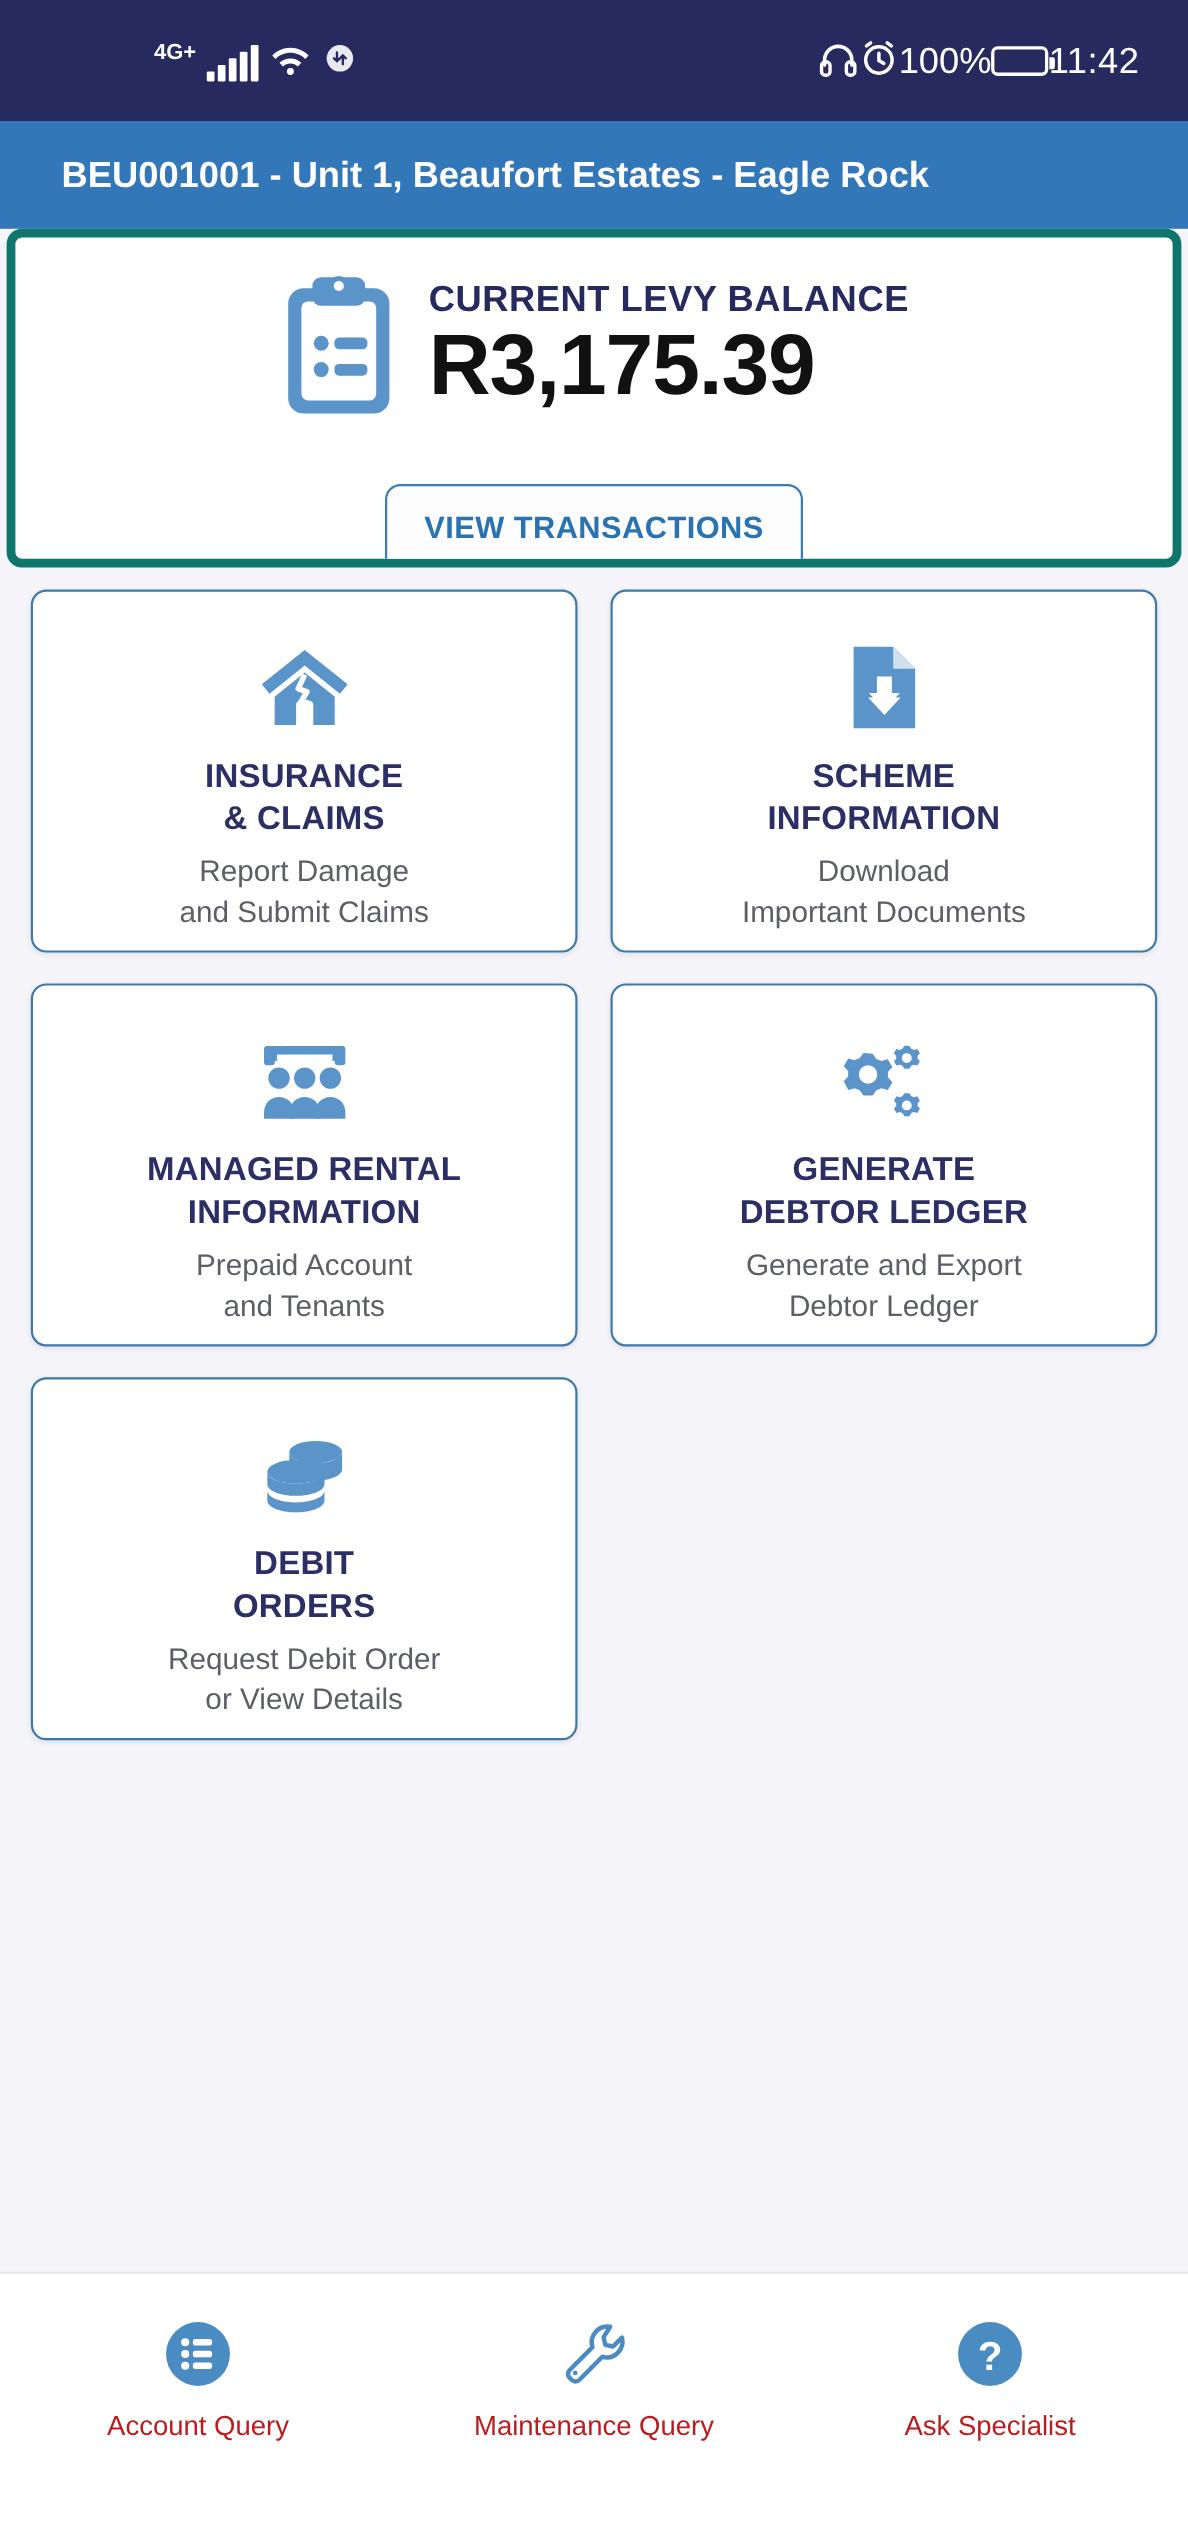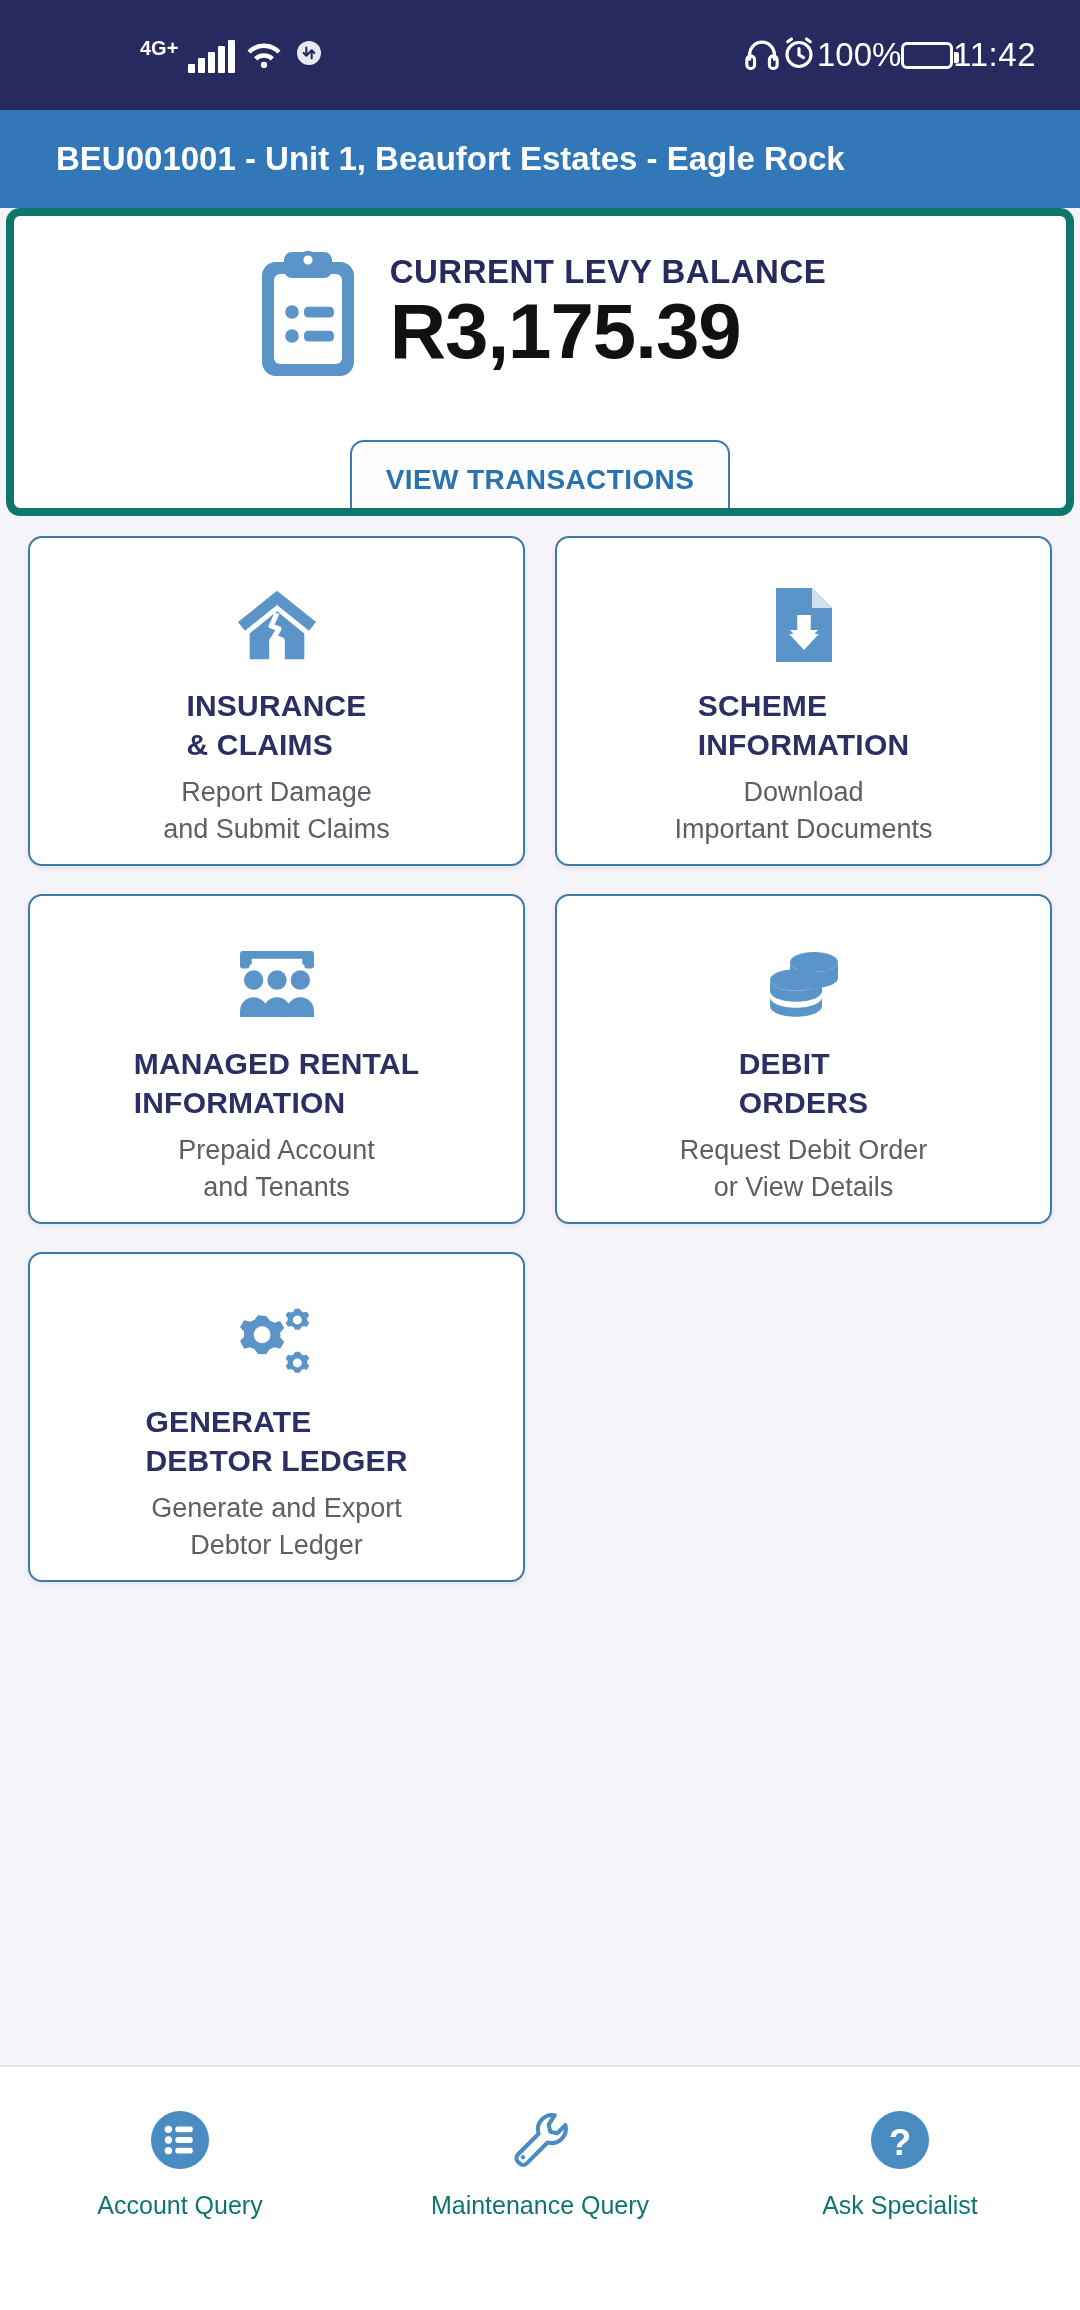--- a/index.html
+++ b/index.html
@@ -76,31 +76,31 @@
   }
 
   
   .tiles { padding: 20px 28px 0 28px; display: grid; grid-template-columns: 1fr 1fr; gap: 28px 30px; flex: none; }
   .tile {
     height: 330px; background: #fff; border: 2px solid #3d7aa8; border-radius: 14px;
     display: flex; flex-direction: column; align-items: center; justify-content: flex-start;
     padding-top: 44px; box-shadow: 0 2px 5px rgba(80,90,130,0.10);
   }
   .tile-icon { height: 86px; display: flex; align-items: center; justify-content: center; margin-bottom: 18px; }
-  .tile-title { font-size: 30px; font-weight: bold; color: #2b2f63; text-align: left; line-height: 1.3; letter-spacing: 0.2px; }
+  .tile-title { font-size: 30px; font-weight: bold; color: #2b2f63; text-align: center; line-height: 1.3; letter-spacing: 0.2px; }
   .tile-sub { font-size: 27px; color: #5c5f66; text-align: center; line-height: 1.36; margin-top: 10px; }
 
   
   .spacer { flex: 1 1 auto; }
   .bottomnav {
     height: 245px; background: #fff; border-top: 2px solid #e4e5ec;
     display: flex; align-items: flex-start; padding-top: 42px; flex: none;
   }
   .bn-item { flex: 1; display: flex; flex-direction: column; align-items: center; gap: 16px; }
-  .bn-label { font-size: 25px; color: #0f766e; }
+  .bn-label { font-size: 25px; color: #b91c1c; }
 </style>
 </head>
 <body>
 
 <div class="phone">
 
   <div class="statusbar">
     <div class="sb-left">
       <span class="net-label">4G+</span>
       <span class="bars">
@@ -238,40 +238,20 @@
         <span>INFORMATION</span>
       </span>
       <span class="tile-sub">
         <span>Prepaid Account</span><br>
         <span>and Tenants</span>
       </span>
     </div>
 
     <div class="tile">
       <span class="tile-icon">
-        <svg width="80" height="74" viewBox="0 0 40 37">
-          <ellipse cx="25" cy="8" rx="12" ry="5" fill="#5a94c8"></ellipse>
-          <path d="M13 8v8c0 2.8 5.4 5 12 5s12-2.2 12-5V8c0 2.8-5.4 5-12 5s-12-2.2-12-5z" fill="#5a94c8"></path>
-          <ellipse cx="16" cy="17" rx="13" ry="5.4" fill="#5a94c8"></ellipse>
-          <path d="M3 17v5.5c0 3 5.8 5.4 13 5.4s13-2.4 13-5.4V17c0 3-5.8 5.4-13 5.4S3 20 3 17z" fill="#5a94c8"></path>
-          <path d="M3 25.5V30c0 3 5.8 5.4 13 5.4s13-2.4 13-5.4v-4.5c0 3-5.8 5.4-13 5.4S3 28.5 3 25.5z" fill="#5a94c8"></path>
-        </svg>
-      </span>
-      <span class="tile-title">
-        <span>DEBIT</span><br>
-        <span>ORDERS</span>
-      </span>
-      <span class="tile-sub">
-        <span>Request Debit Order</span><br>
-        <span>or View Details</span>
-      </span>
-    </div>
-
-    <div class="tile">
-      <span class="tile-icon">
         <svg width="86" height="76" viewBox="0 0 44 38">
           <path d="M17 5l1.4 3.4 3.6.4-2.4 2.7.7 3.6-3.3-1.6-3.3 1.6.7-3.6L12 8.8l3.6-.4z" fill="none"></path>
           <g fill="#5a94c8">
             <path d="M16.5 6.2l1.9 2.5a9 9 0 0 1 2.2.9l3-.8 2.1 3.6-2.1 2.3c.2.8.2 1.6 0 2.4l2.1 2.3-2.1 3.6-3-.8a9 9 0 0 1-2.2.9l-1.9 2.5h-4.2l-1.9-2.5a9 9 0 0 1-2.2-.9l-3 .8L3.1 19l2.1-2.3a9 9 0 0 1 0-2.4L3.1 12l2.1-3.6 3 .8a9 9 0 0 1 2.2-.9l1.9-2.5z"></path>
           </g>
           <circle cx="14.4" cy="15.8" r="4.3" fill="#fff"></circle>
           <g fill="#5a94c8">
             <path d="M33.6 2.5l.9 1.4c.4.1.8.2 1.2.5l1.6-.4 1.2 2-1.1 1.2c.1.4.1.9 0 1.3l1.1 1.2-1.2 2-1.6-.4c-.4.2-.8.4-1.2.5l-.9 1.4h-2.3l-.9-1.4a5 5 0 0 1-1.2-.5l-1.6.4-1.2-2 1.1-1.2a5 5 0 0 1 0-1.3l-1.1-1.2 1.2-2 1.6.4c.4-.2.8-.4 1.2-.5l.9-1.4z"></path>
           </g>
           <circle cx="32.4" cy="8.2" r="2.3" fill="#fff"></circle>
@@ -284,20 +264,40 @@
       <span class="tile-title">
         <span>GENERATE</span><br>
         <span>DEBTOR LEDGER</span>
       </span>
       <span class="tile-sub">
         <span>Generate and Export</span><br>
         <span>Debtor Ledger</span>
       </span>
     </div>
 
+    <div class="tile">
+      <span class="tile-icon">
+        <svg width="80" height="74" viewBox="0 0 40 37">
+          <ellipse cx="25" cy="8" rx="12" ry="5" fill="#5a94c8"></ellipse>
+          <path d="M13 8v8c0 2.8 5.4 5 12 5s12-2.2 12-5V8c0 2.8-5.4 5-12 5s-12-2.2-12-5z" fill="#5a94c8"></path>
+          <ellipse cx="16" cy="17" rx="13" ry="5.4" fill="#5a94c8"></ellipse>
+          <path d="M3 17v5.5c0 3 5.8 5.4 13 5.4s13-2.4 13-5.4V17c0 3-5.8 5.4-13 5.4S3 20 3 17z" fill="#5a94c8"></path>
+          <path d="M3 25.5V30c0 3 5.8 5.4 13 5.4s13-2.4 13-5.4v-4.5c0 3-5.8 5.4-13 5.4S3 28.5 3 25.5z" fill="#5a94c8"></path>
+        </svg>
+      </span>
+      <span class="tile-title">
+        <span>DEBIT</span><br>
+        <span>ORDERS</span>
+      </span>
+      <span class="tile-sub">
+        <span>Request Debit Order</span><br>
+        <span>or View Details</span>
+      </span>
+    </div>
+
 
   </div>
 
   <div class="spacer"></div>
 
   <div class="bottomnav">
 
     <div class="bn-item">
       <span>
         <svg width="62" height="62" viewBox="0 0 32 32">

